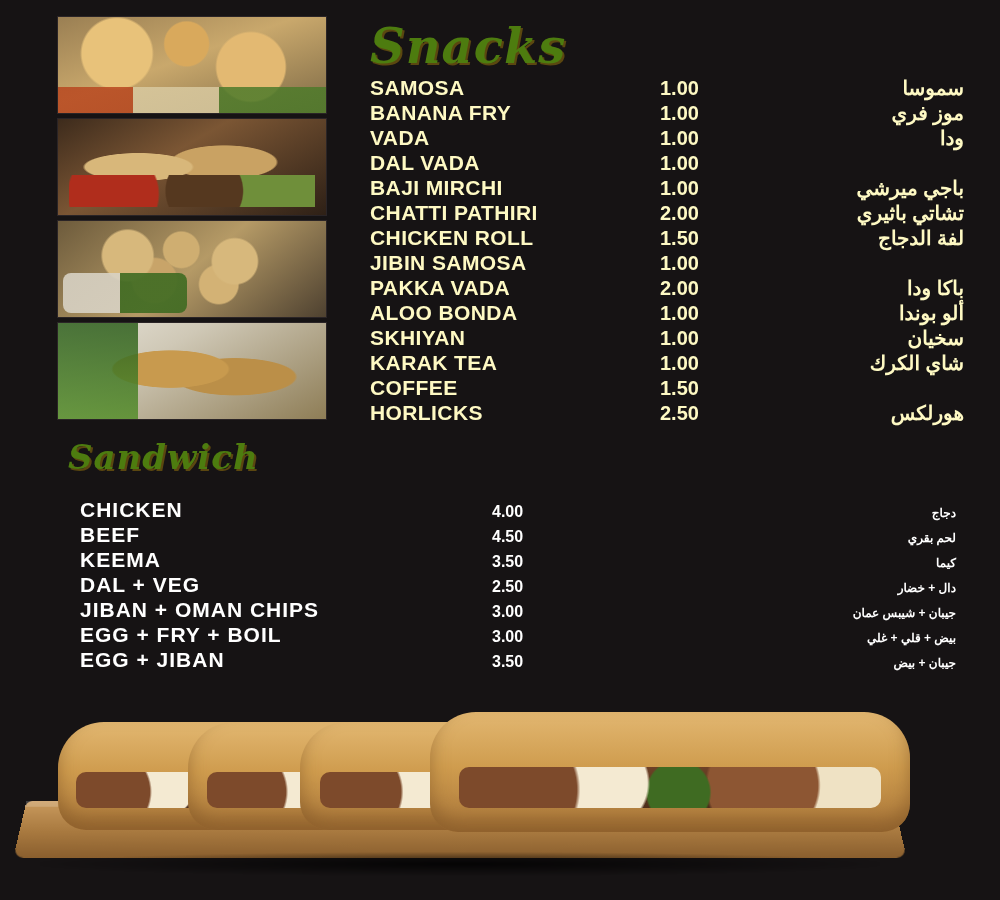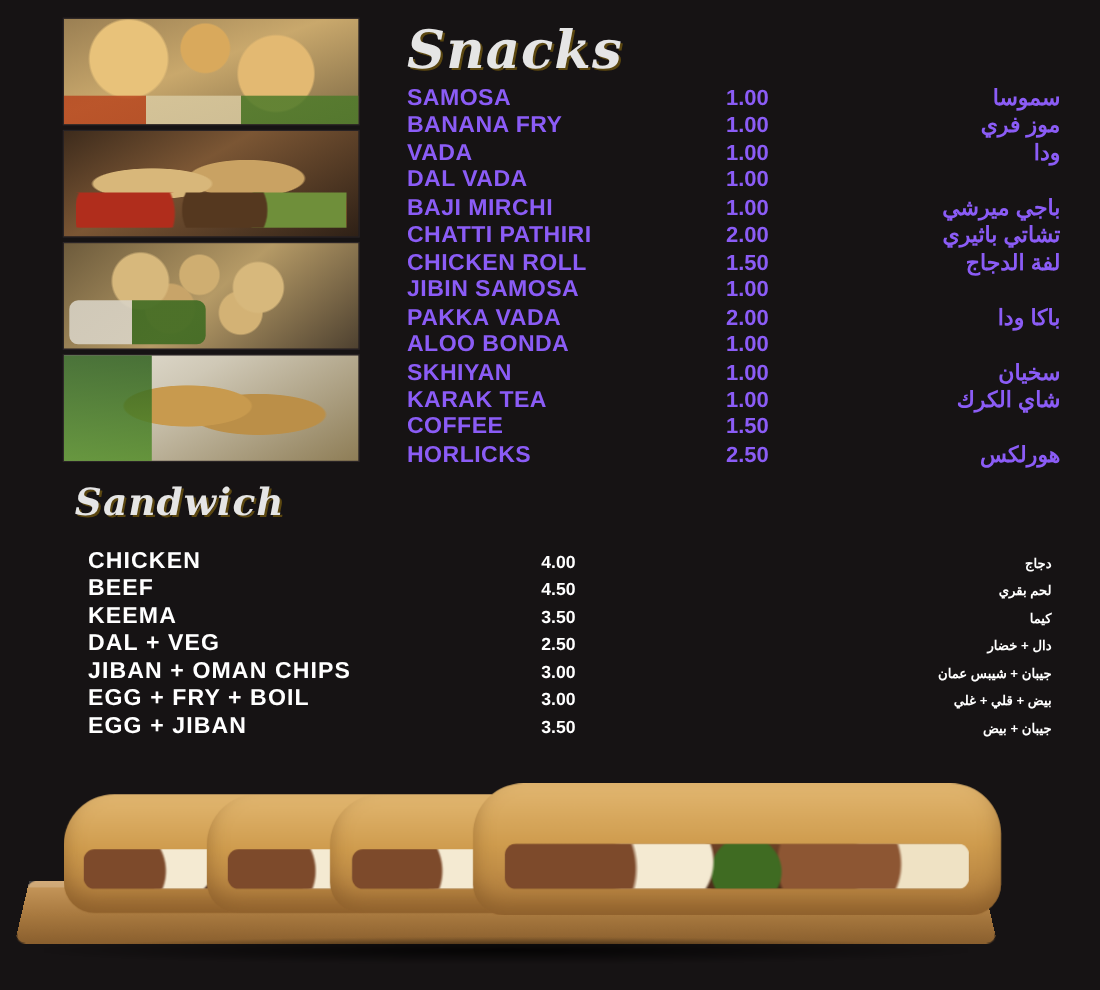--- a/index.html
+++ b/index.html
@@ -80,21 +80,21 @@
     position:absolute; left:0; top:0; width:30%; height:100%;
     background: linear-gradient(180deg,#2f5f1e,#568f2c);
     opacity:.85;
   }
 
   
   .script-heading {
     font-family: "DejaVu Serif", serif;
     font-style: italic;
     font-weight: bold;
-    color: #e5e5e5;
+    color: #4d7c0f;
     letter-spacing: 1px;
   }
   #snacks-title {
     position: absolute;
     left: 370px;
     top: 18px;
     font-size: 48px;
     text-shadow: 2px 2px 0 #5b4710;
   }
   #sandwich-title {
@@ -109,21 +109,21 @@
   #snacks-list {
     position: absolute;
     left: 370px;
     top: 76px;
     width: 600px;
   }
   .snack-row {
     display: flex;
     align-items: baseline;
     height: 25px;
-    color: #8b5cf6;
+    color: #fef9c3;
   }
   .snack-name {
     width: 290px;
     font-size: 21px;
     font-weight: bold;
     letter-spacing: .4px;
     white-space: nowrap;
   }
   .snack-price {
     width: 95px;
@@ -284,20 +284,21 @@
       <span class="snack-price">1.00</span>
     </div>
     <div class="snack-row">
       <span class="snack-name">PAKKA VADA</span>
       <span class="snack-price">2.00</span>
       <span class="snack-ar">باكا ودا</span>
     </div>
     <div class="snack-row">
       <span class="snack-name">ALOO BONDA</span>
       <span class="snack-price">1.00</span>
+      <span class="snack-ar">ألو بوندا</span>
     </div>
     <div class="snack-row">
       <span class="snack-name">SKHIYAN</span>
       <span class="snack-price">1.00</span>
       <span class="snack-ar">سخيان</span>
     </div>
     <div class="snack-row">
       <span class="snack-name">KARAK TEA</span>
       <span class="snack-price">1.00</span>
       <span class="snack-ar">شاي الكرك</span>

